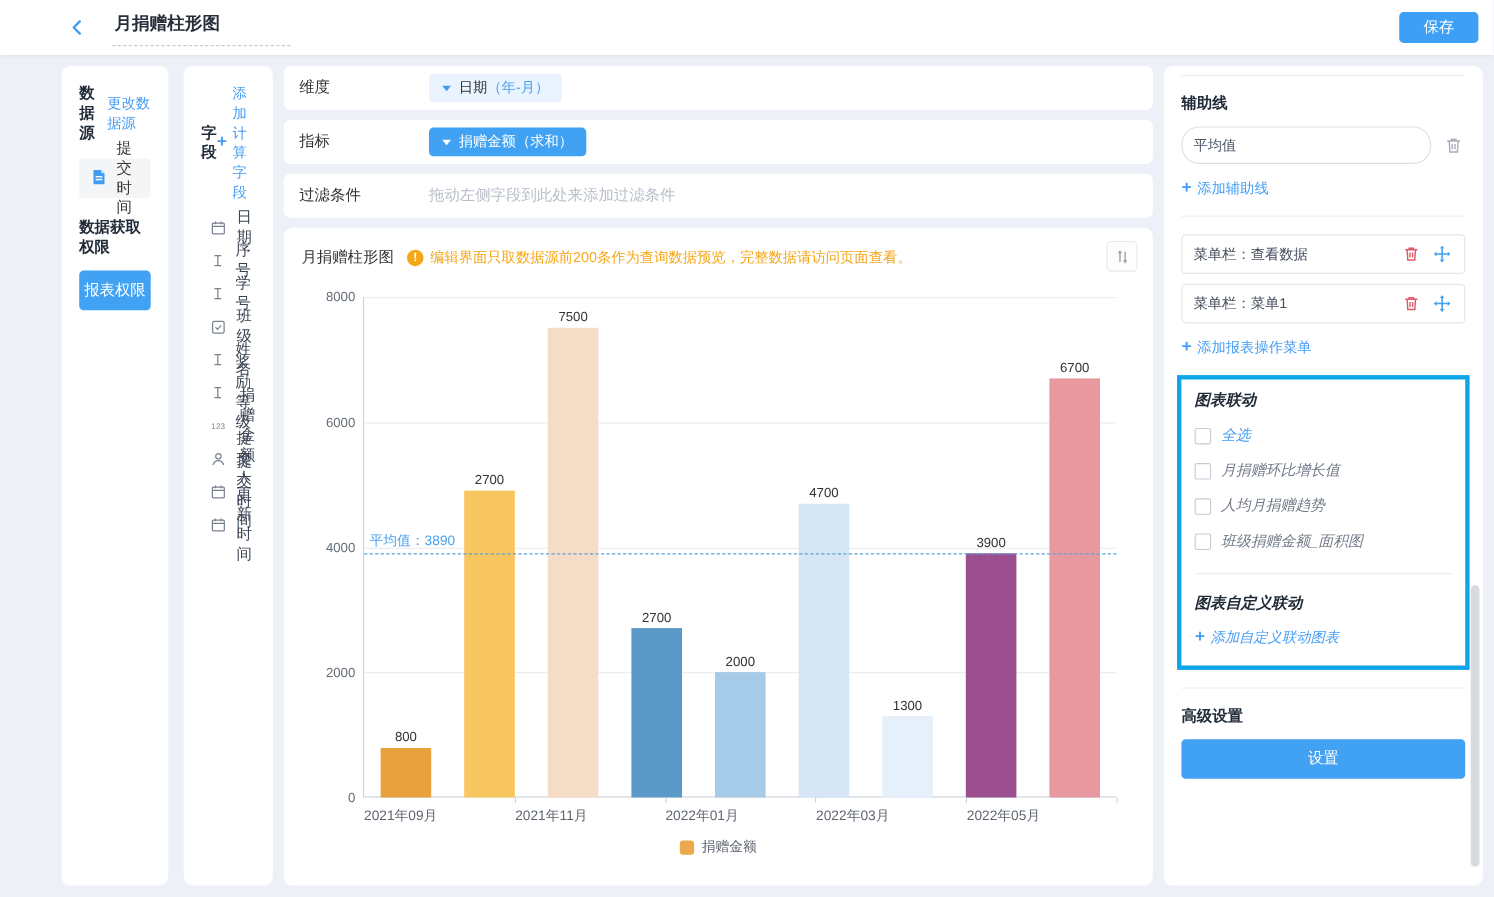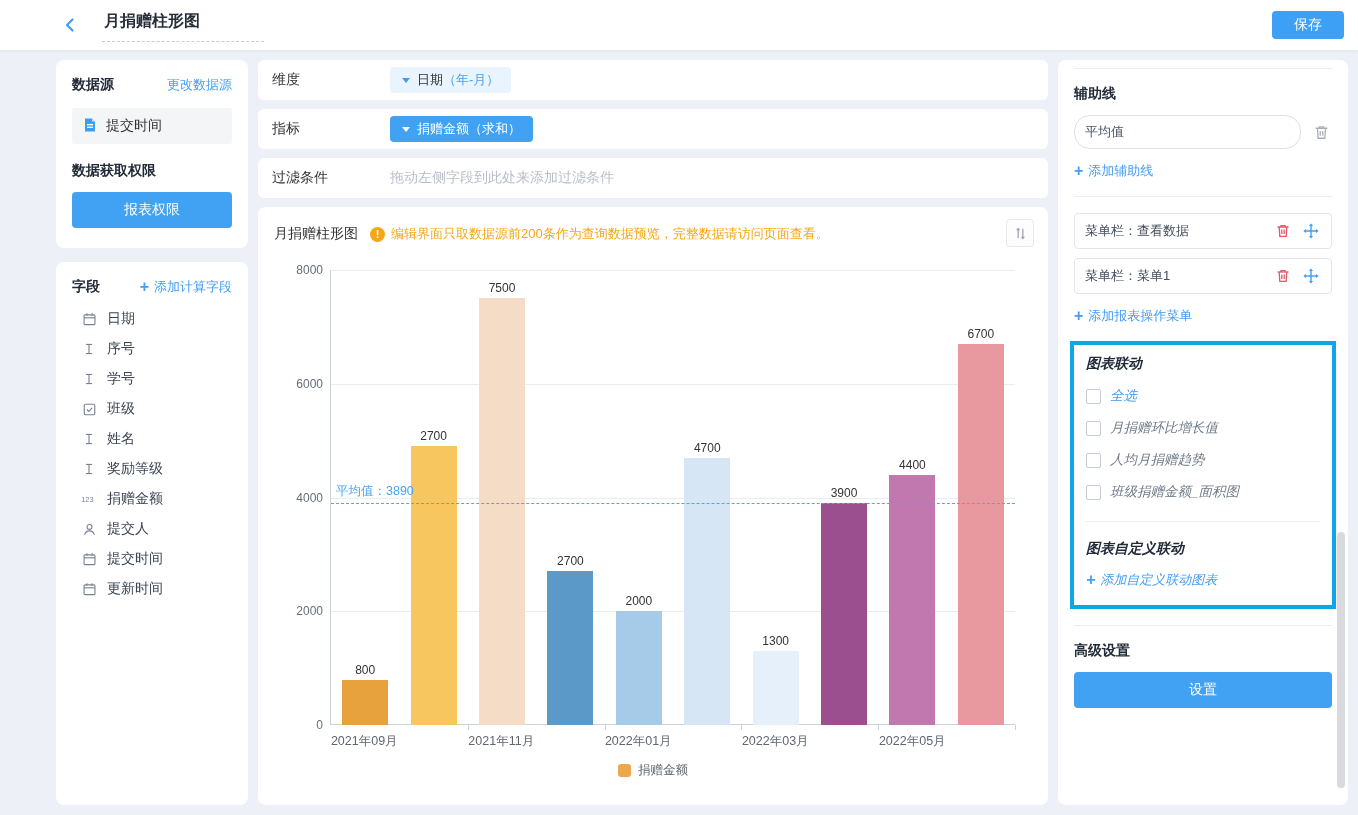--- a/index.html
+++ b/index.html
@@ -10,21 +10,21 @@
   .topbar { height:50px; background:#fff; display:flex; align-items:center; padding:0 16px; position:relative; z-index:5; box-shadow:0 1px 3px rgba(30,50,80,.08); }
   .back { width:20px; height:20px; display:flex; align-items:center; justify-content:center; cursor:pointer; margin-left:44px; }
   .title-wrap { margin-left:22px; padding:2px 64px 9px 2px; border-bottom:1px dashed #c8ccd3; }
   .title-wrap span { font-size:16px; font-weight:bold; color:#272e3a; }
   .save { position:absolute; right:14px; top:11px; width:72px; height:28px; background:#3da0f5; color:#fff; border:none; border-radius:4px; font-size:14px; cursor:pointer; }
 
   .layout { display:flex; gap:10px; padding:10px; height:765px; }
   .card { background:#fff; border-radius:8px; }
 
   
-  .col-left { width:238px; display:flex; flex-direction:column; gap:14px;padding-left:46px; }
+  .col-left { width:238px; display:flex; flex-direction:row; gap:14px;padding-left:46px; }
   .card-ds { padding:16px 16px 20px; }
   .card-fields { padding:16px; flex:1; }
   .row-between { display:flex; align-items:center; justify-content:space-between; }
   .h { font-weight:bold; color:#222b38; font-size:14px; }
   .link { color:#459df5; font-size:13px; cursor:pointer; text-decoration:none; display:inline-flex; align-items:center; gap:5px; }
   .link .plus { font-size:16px; line-height:1; font-weight:bold; }
   .ds-item { margin-top:14px; background:#f4f5f7; border-radius:3px; height:36px; display:flex; align-items:center; gap:8px; padding:0 10px; color:#333; cursor:pointer; }
   .mt18 { margin-top:18px; }
   .btn-primary { width:100%; height:36px; background:#41a1f2; color:#fff; border:none; border-radius:4px; font-size:14px; margin-top:12px; cursor:pointer; }
   .field-row { display:flex; align-items:center; gap:9px; height:30px; margin-left:8px; color:#3c4454; cursor:grab; }
@@ -316,25 +316,20 @@
               </div>
             </div>
             <div class="slot">
               <div class="bar" style="height: 16.25%; background: rgb(230, 240, 250);">
                 <span class="bar-val">1300</span>
               </div>
             </div>
             <div class="slot">
               <div class="bar" style="height: 48.75%; background: rgb(155, 79, 143);">
                 <span class="bar-val">3900</span>
-              </div>
-            </div>
-            <div class="slot">
-              <div class="bar" style="height: 55%; background: rgb(192, 120, 174);">
-                <span class="bar-val">4400</span>
               </div>
             </div>
             <div class="slot">
               <div class="bar" style="height: 83.75%; background: rgb(232, 152, 159);">
                 <span class="bar-val">6700</span>
               </div>
             </div>
           </div>
           <div class="xtick" style="left: 20%;"></div>
           <div class="xtick" style="left: 40%;"></div>

